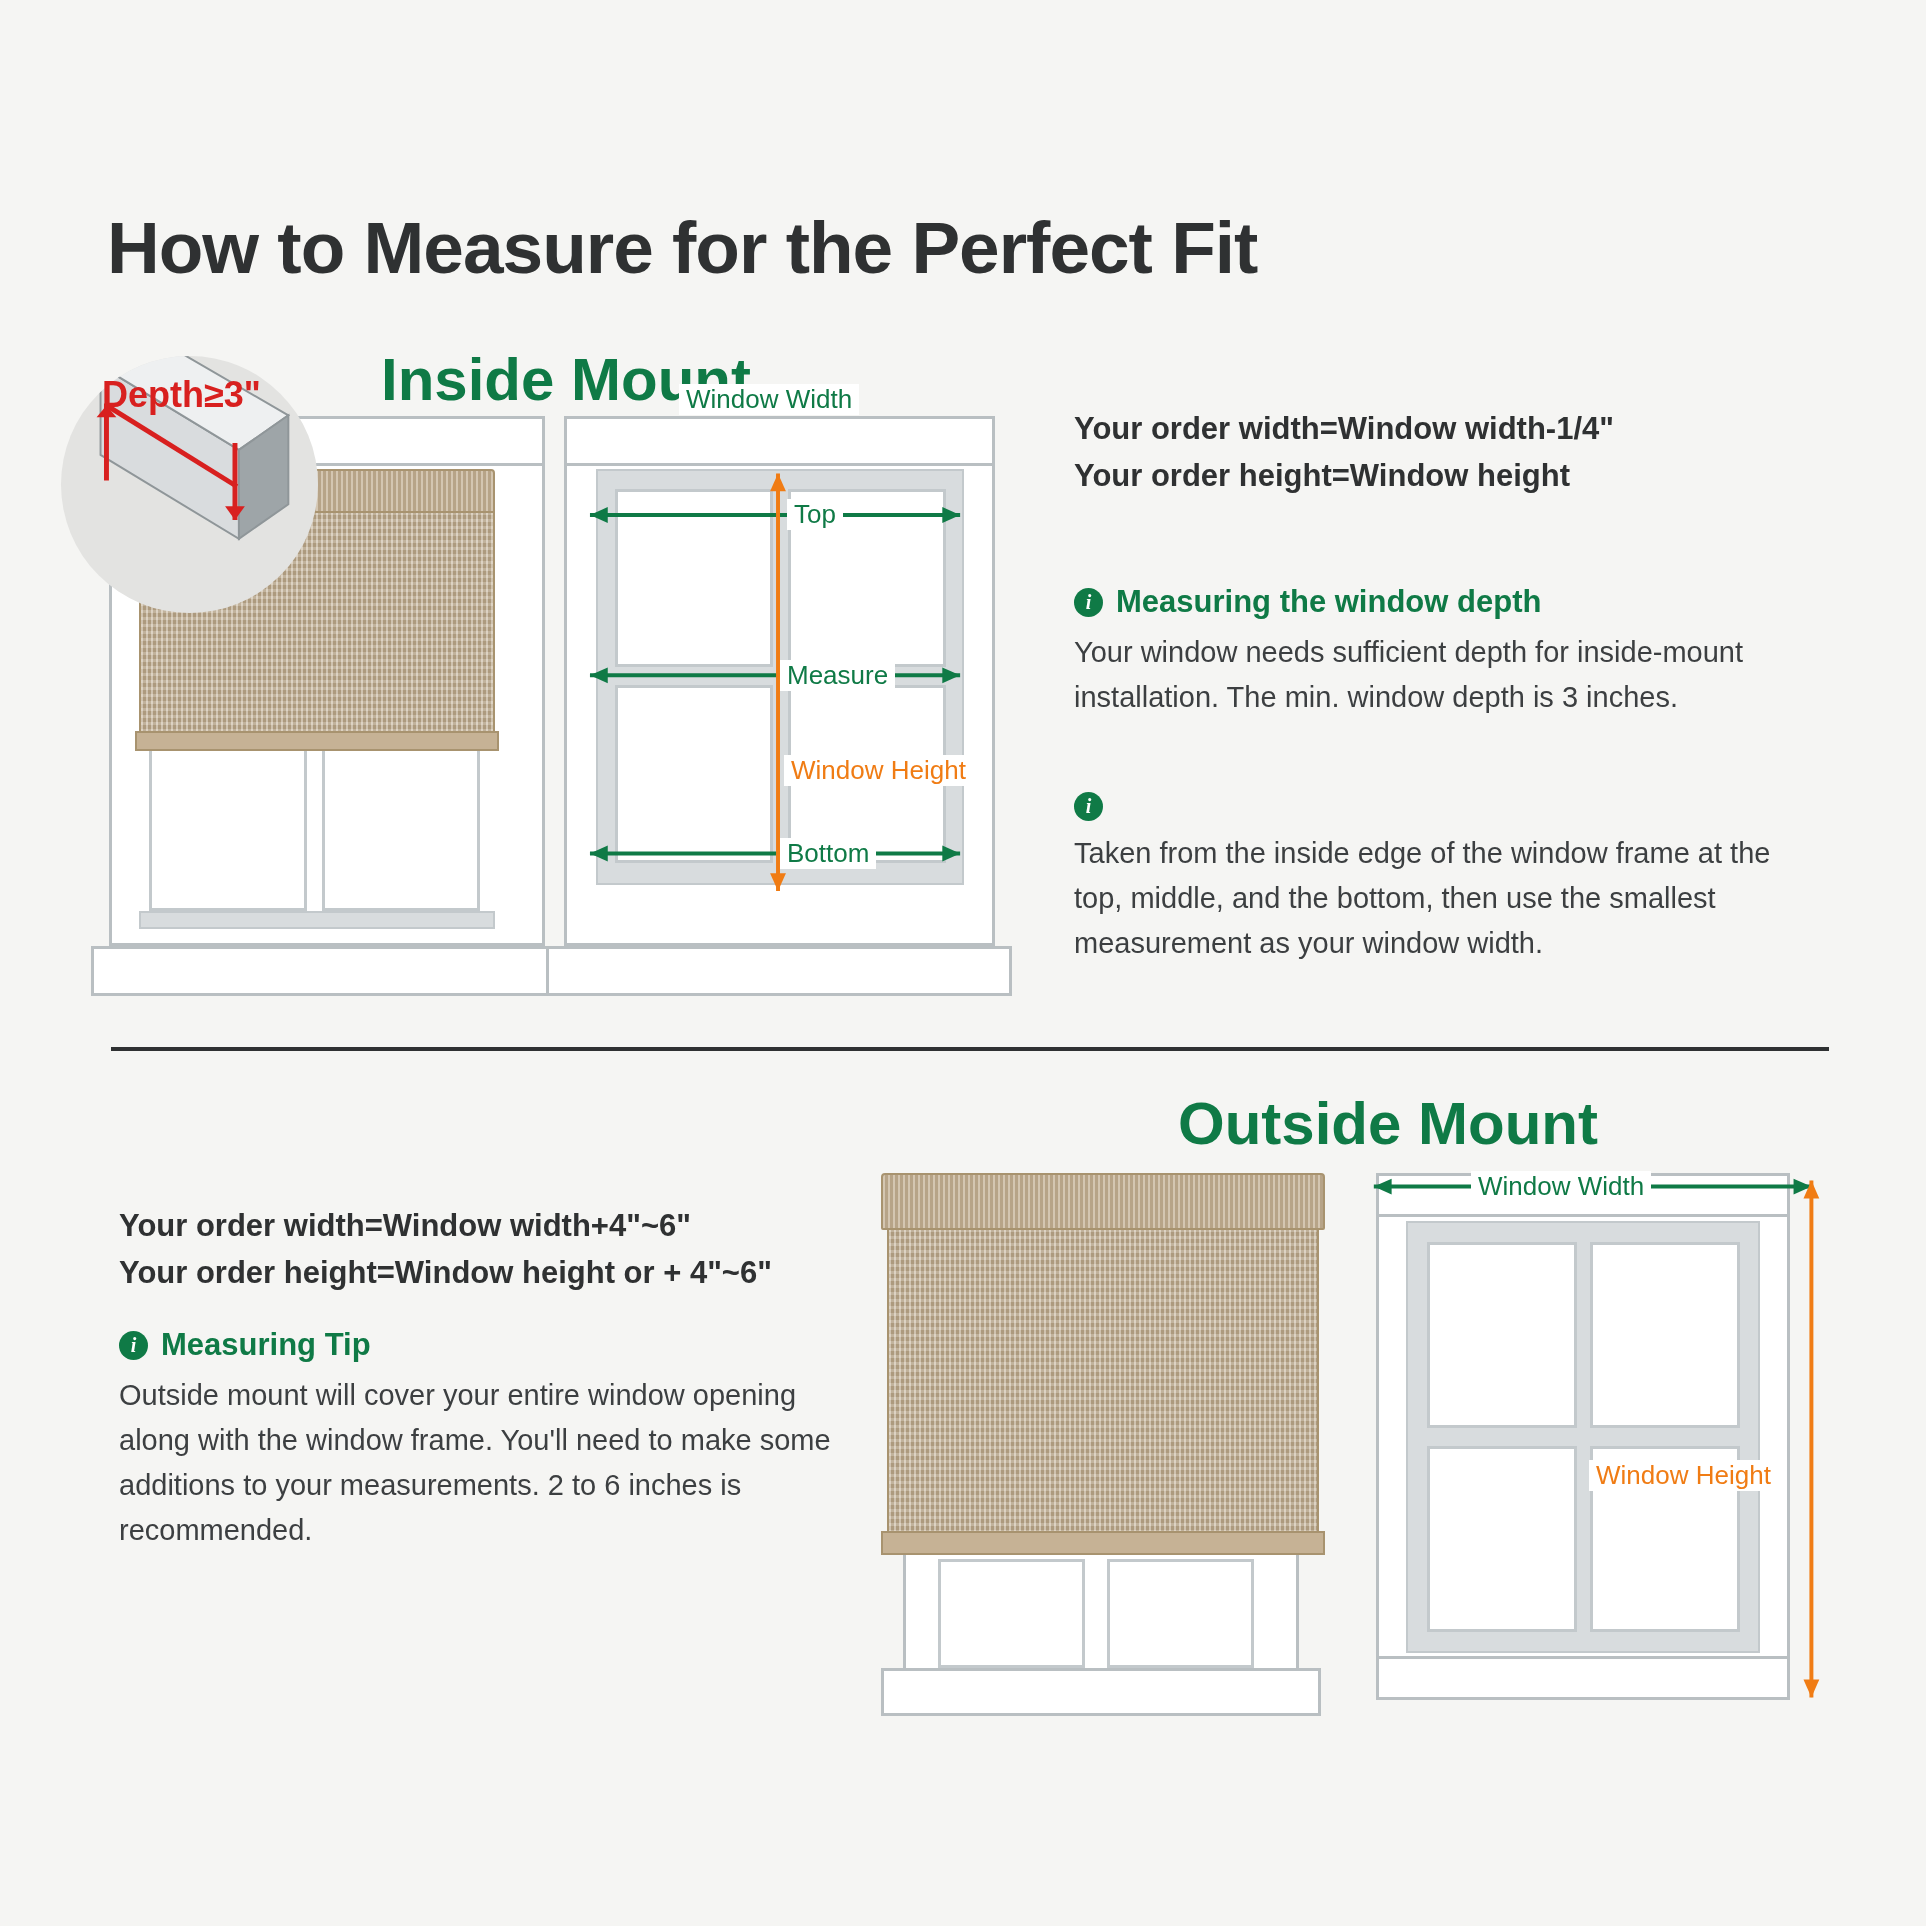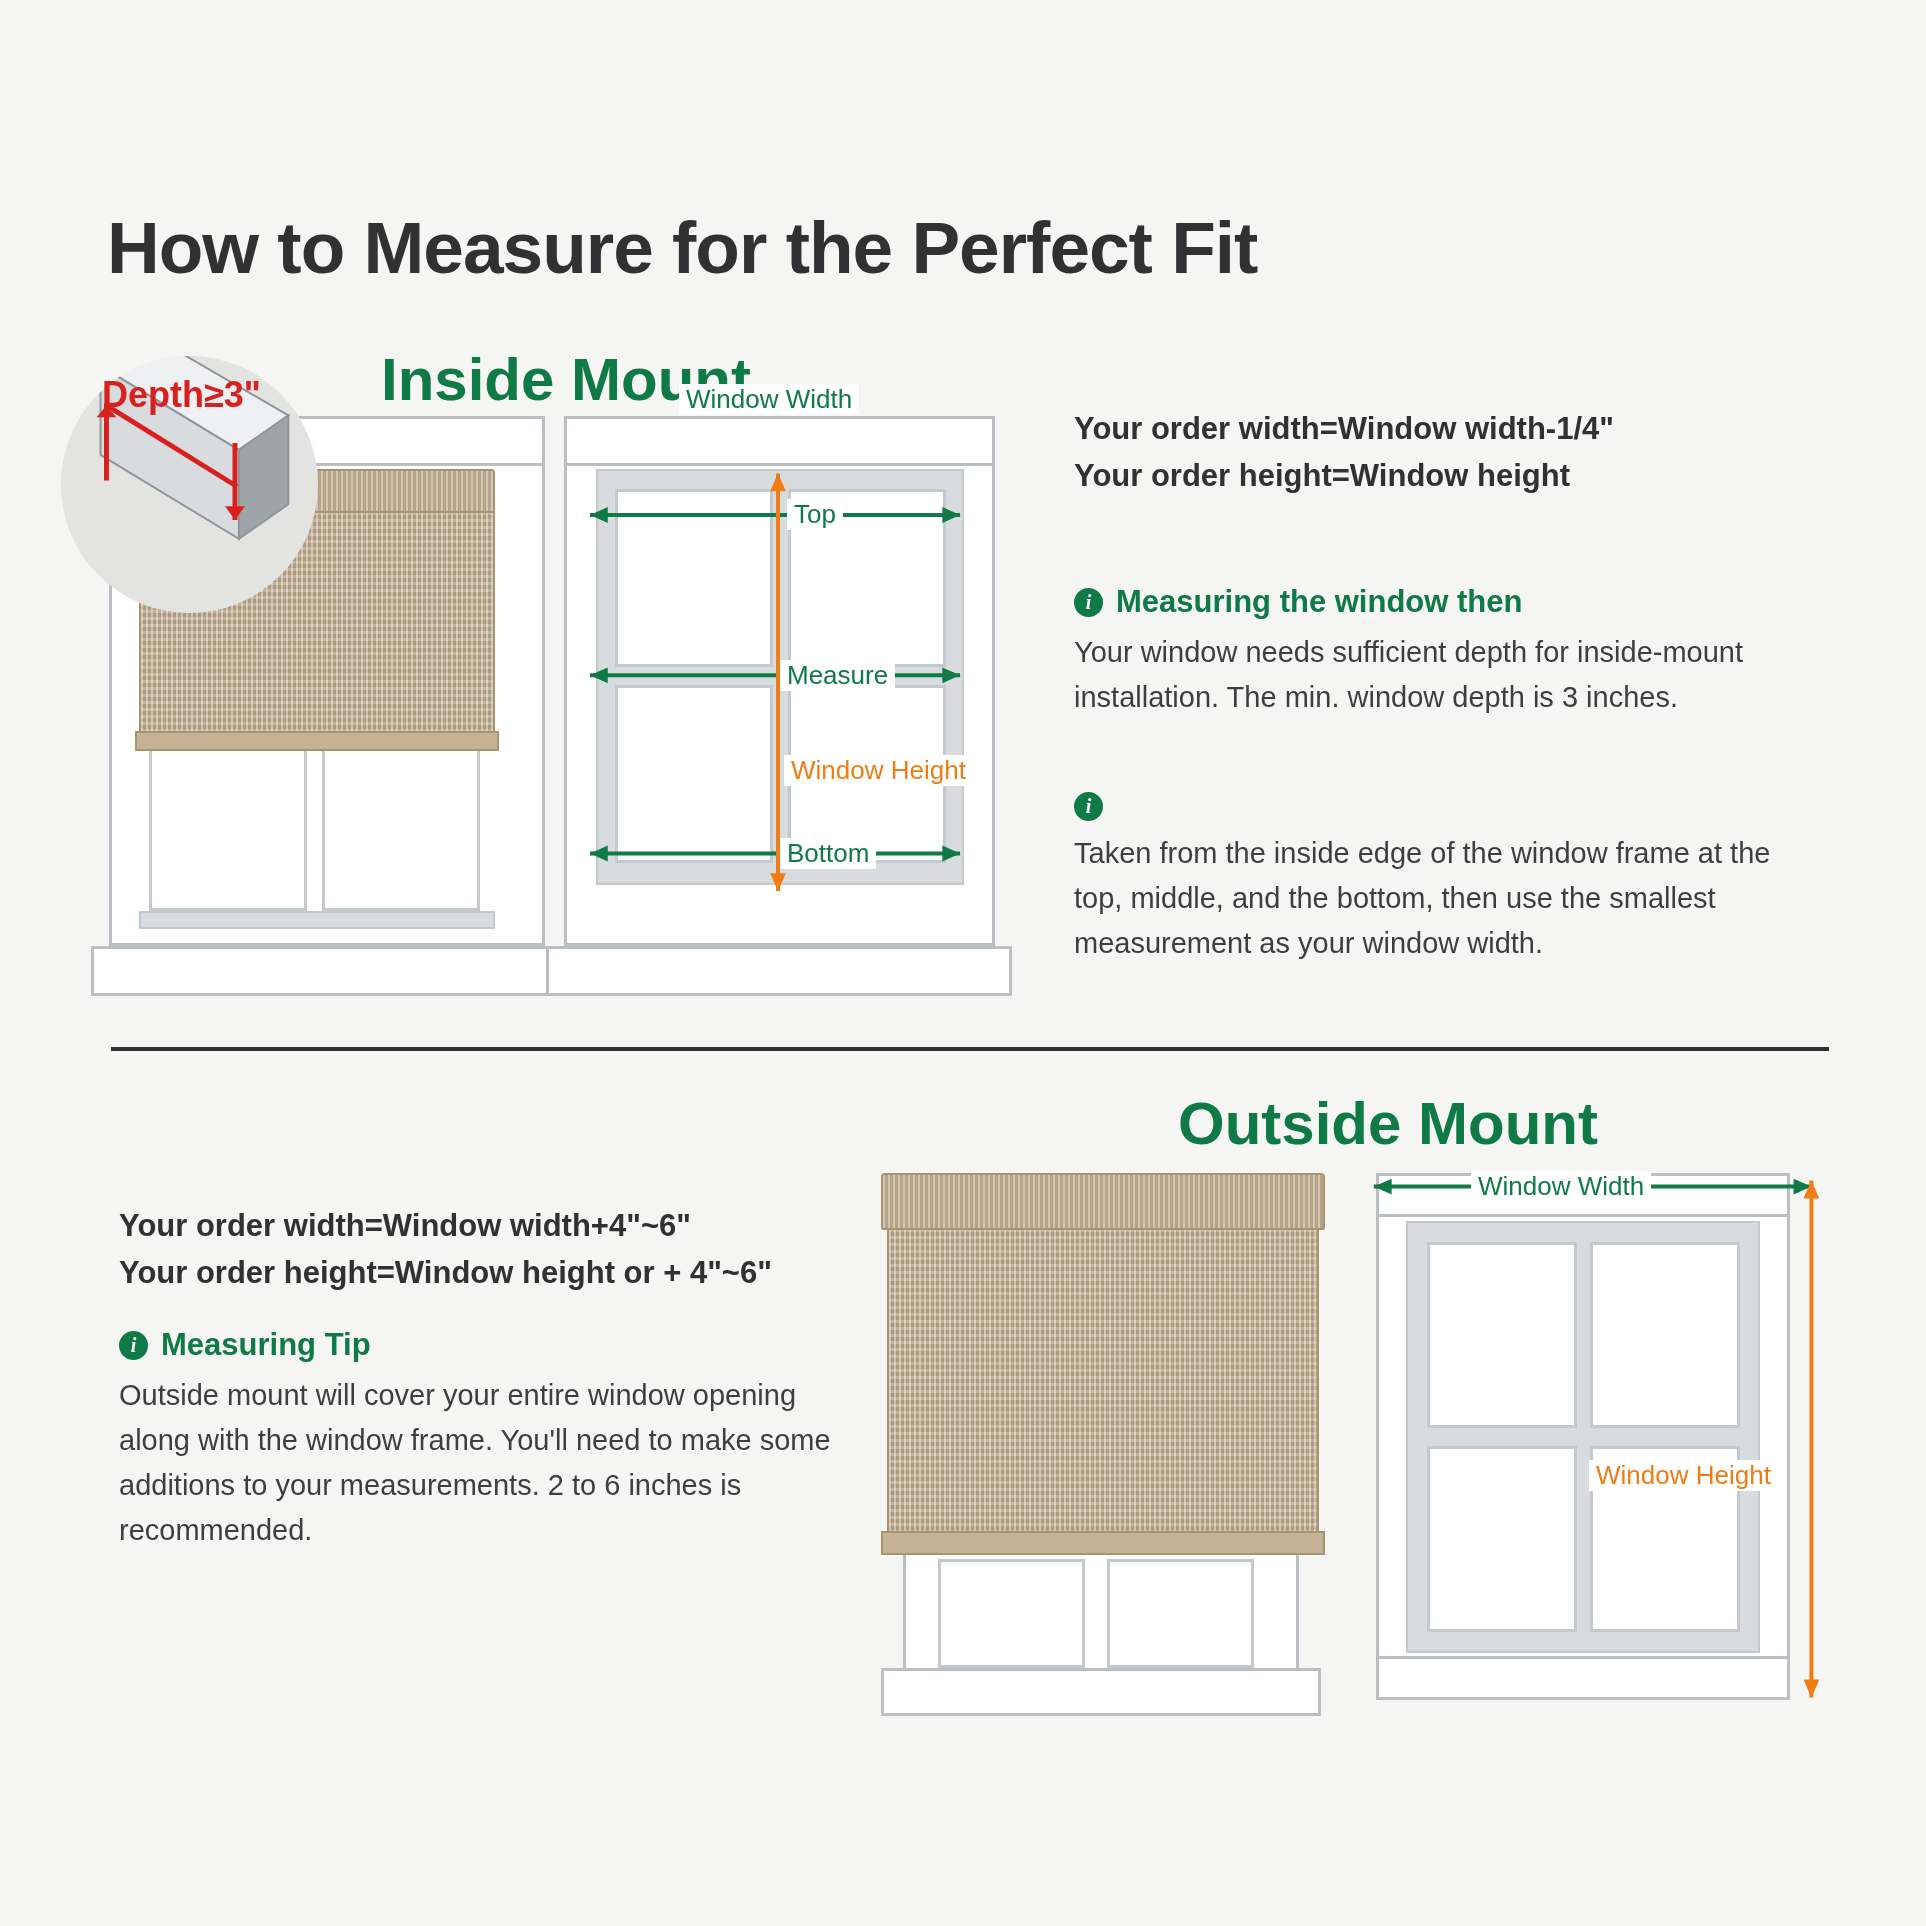--- a/index.html
+++ b/index.html
@@ -280,21 +280,21 @@
   </div>
 
   <div id="inside-order-block">
     <div class="order-line">Your order width=Window width-1/4"</div>
     <div class="order-line">Your order height=Window height</div>
   </div>
 
   <div class="tip-block" id="tip-depth">
     <div class="tip-heading">
       <span class="info-badge">i</span>
-      <span>Measuring the window then</span>
+      <span>Measuring the window depth</span>
     </div>
     <div class="tip-body">Your window needs sufficient depth for inside-mount installation. The min. window depth is 3 inches.</div>
   </div>
 
   <div class="tip-block" id="tip-width">
     <div class="tip-heading">
       <span class="info-badge">i</span>
     </div>
     <div class="tip-body">Taken from the inside edge of the window frame at the top, middle, and the bottom, then use the smallest measurement as your window width.</div>
   </div>

